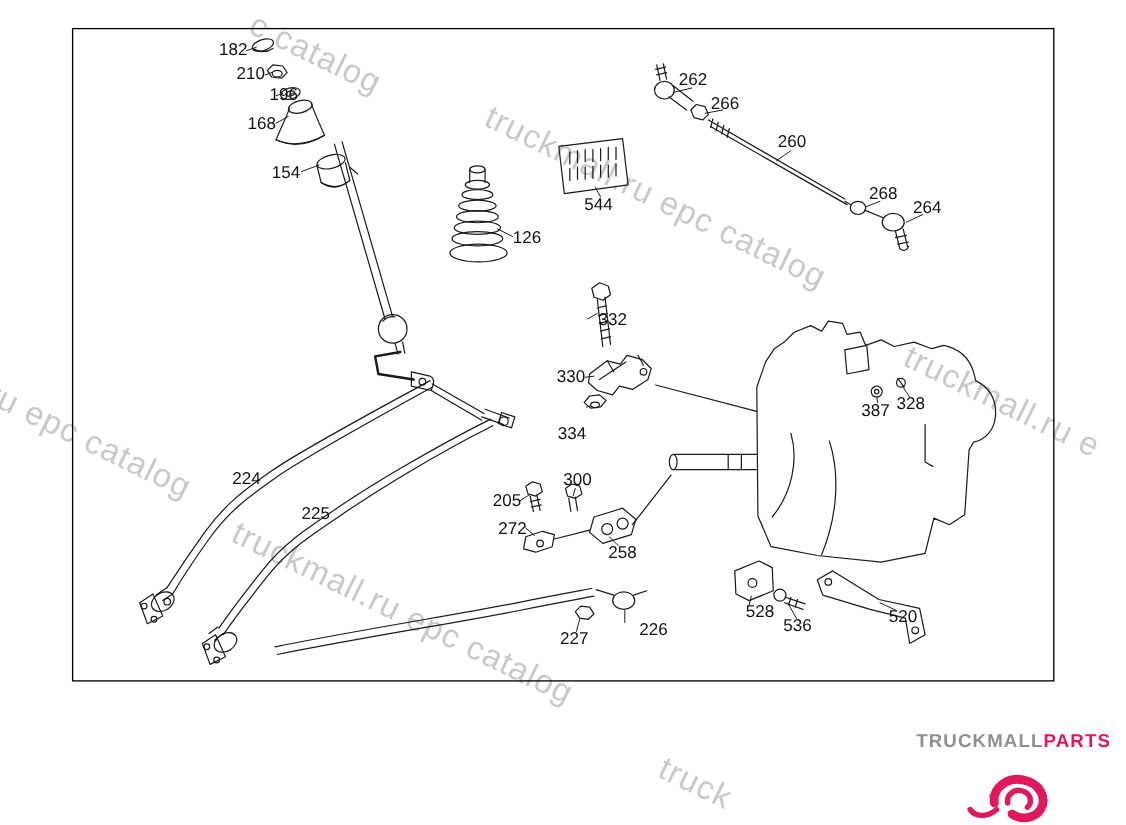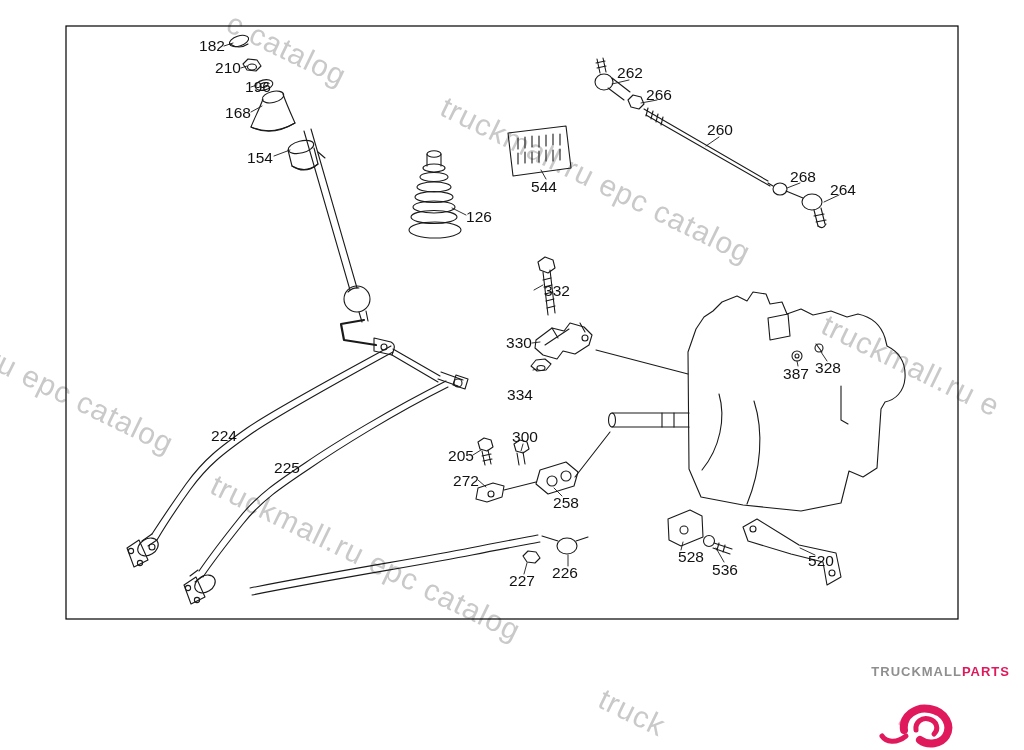--- a/index.html
+++ b/index.html
@@ -27,21 +27,21 @@
   .labels-layer { position:absolute; inset:0; z-index:3; }
   .part-label {
     position:absolute; transform:translate(-50%,-50%);
     font-family:Liberation Sans, sans-serif;
     font-size:15.5px; color:#111; white-space:nowrap;
   }
   
   .logo { position:absolute; right:6px; bottom:2px; width:176px; height:92px; z-index:4; }
   .logo-text {
     position:absolute; top:8px; right:8px;
-    font-size:13px; font-weight:bold; letter-spacing:1px;
+    font-size:17px; font-weight:bold; letter-spacing:1px;
     font-family:"Liberation Sans", sans-serif;
   }
   .logo-brand-txt { color:var(--logo-brand,#8f8f8f); }
   .logo-accent-txt { color:var(--logo-accent,#e0185c); }
   .logo-swirl { position:absolute; left:34px; bottom:0; }
   .lg-main { stroke:var(--logo-accent,#e0185c); fill:none; stroke-linecap:round; }
   .lg-light { stroke:var(--logo-light,#f2a3bd); fill:none; stroke-linecap:round; }
 </style>
 </head>
 <body>
@@ -240,21 +240,21 @@
       <div class="part-label" style="left: 520px; top: 371px; margin-top: 24px;">334</div>
       <div class="part-label" style="left: 796px; top: 374px;">387</div>
       <div class="part-label" style="left: 828px; top: 368px;">328</div>
       <div class="part-label" style="left: 224px; top: 436px;">224</div>
       <div class="part-label" style="left: 287px; top: 468px;">225</div>
       <div class="part-label" style="left: 461px; top: 456px;">205</div>
       <div class="part-label" style="left: 466px; top: 481px;">272</div>
       <div class="part-label" style="left: 525px; top: 437px;">300</div>
       <div class="part-label" style="left: 566px; top: 503px;">258</div>
       <div class="part-label" style="left: 522px; top: 581px;">227</div>
-      <div class="part-label" style="left: 565px; top: 573px;">226</div>
+      <div class="part-label" style="left: 594px; top: 573px;">226</div>
       <div class="part-label" style="left: 679px; top: 557px; margin-left: 12px;">528</div>
       <div class="part-label" style="left: 725px; top: 570px;">536</div>
       <div class="part-label" style="left: 821px; top: 561px; text-align: right;">520</div>
     </div>
 
   <div class="logo">
     <svg class="logo-swirl" width="90" height="62" viewBox="0 0 90 62">
       <path class="lg-light" stroke-width="3" d="M24 38 C30 26 48 20 60 28"></path>
       <path class="lg-main" stroke-width="8" d="M28 44 C26 30 40 20 54 23 C70 26 76 40 70 50 C65 58 52 60 44 54"></path>
       <path class="lg-main" stroke-width="5" d="M40 44 C39 36 46 31 53 33 C61 35 63 43 58 48"></path>

